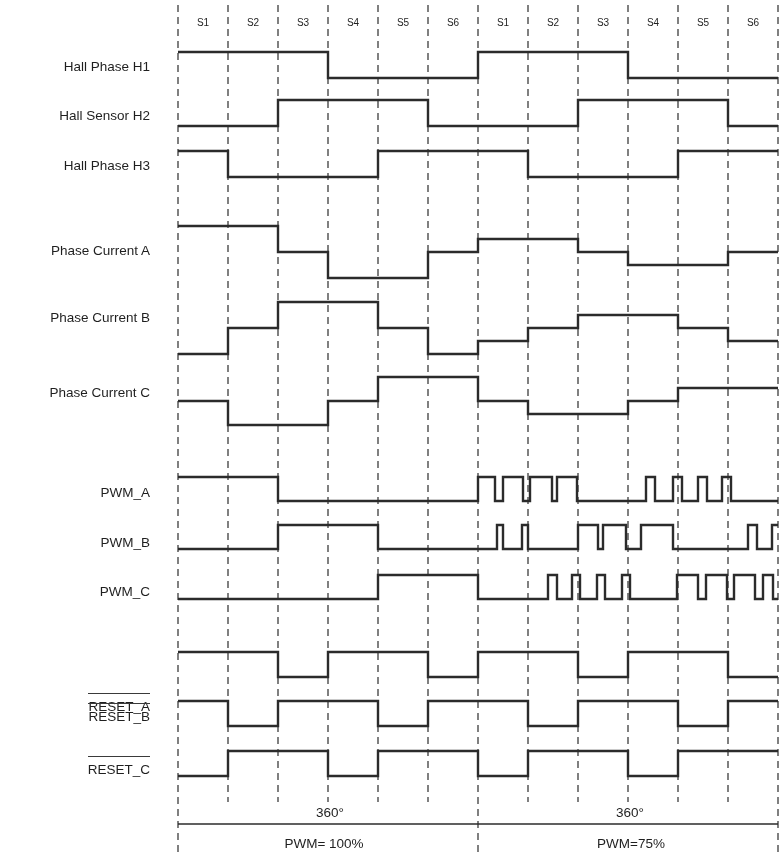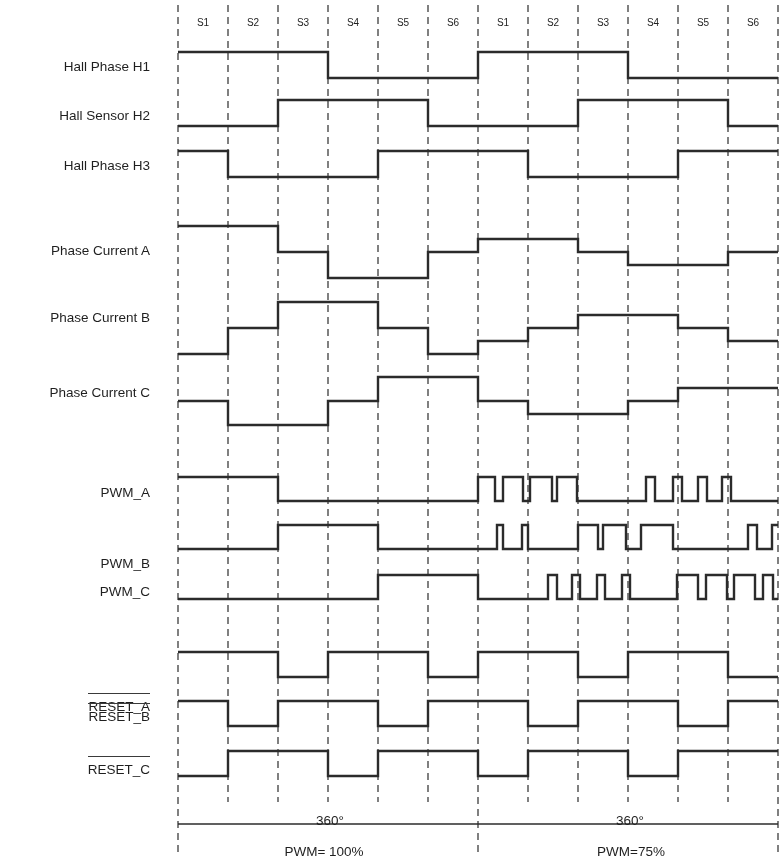--- a/index.html
+++ b/index.html
@@ -15,21 +15,21 @@
   .row-label{
     position:absolute;right:631px;white-space:nowrap;text-align:right;
     font-size:13.5px;line-height:15px;transform:translateY(-50%);
   }
   .row-label.reset{transform:none;}
   .row-label.reset .ovl{
     display:inline-block;border-top:1.6px solid #3a3a3a;padding-top:5px;
   }
   .f-label{
     position:absolute;width:140px;text-align:center;
-    font-size:13.5px;line-height:15px;margin-top:8px;
+    font-size:13.5px;line-height:15px;
   }
 </style>
 </head>
 <body>
 
 <div id="stage">
   <svg id="diagram-svg" width="781" height="861" viewBox="0 0 781 861" xmlns="http://www.w3.org/2000/svg">
       <line x1="178" y1="5" x2="178" y2="852" stroke="#4a4a4a" stroke-width="1.4" stroke-dasharray="7,5"></line>
       <line x1="228" y1="5" x2="228" y2="802" stroke="#4a4a4a" stroke-width="1.4" stroke-dasharray="7,5"></line>
       <line x1="278" y1="5" x2="278" y2="802" stroke="#4a4a4a" stroke-width="1.4" stroke-dasharray="7,5"></line>
@@ -57,21 +57,21 @@
       <path d="M 178 776 L 228 776 L 228 751 L 328 751 L 328 776 L 378 776 L 378 751 L 478 751 L 478 776 L 528 776 L 528 751 L 628 751 L 628 776 L 678 776 L 678 751 L 778 751" fill="none" stroke="#2b2b2b" stroke-width="2.4" stroke-linejoin="miter" stroke-linecap="butt"></path>
       <line x1="178" y1="824" x2="778" y2="824" stroke="#2b2b2b" stroke-width="1.3"></line>
     </svg>
 <div class="row-label" style="top: 66px;">Hall Phase H1</div>
     <div class="row-label" style="top: 115px;">Hall Sensor H2</div>
     <div class="row-label" style="top: 165px;">Hall Phase H3</div>
     <div class="row-label" style="top: 238px; margin-top: 12px;">Phase Current A</div>
     <div class="row-label" style="top: 317px;">Phase Current B</div>
     <div class="row-label" style="top: 392px;">Phase Current C</div>
     <div class="row-label" style="top: 492px;">PWM_A</div>
-    <div class="row-label" style="top: 542px; margin-top: 21px;">PWM_B</div>
+    <div class="row-label" style="top: 542px;">PWM_B</div>
     <div class="row-label" style="top: 591px;">PWM_C</div>
     <div class="row-label reset" style="top: 655px; margin-top: 38px;"><span class="ovl">RESET_A</span></div>
     <div class="row-label reset" style="top: 703px;"><span class="ovl">RESET_B</span></div>
     <div class="row-label reset" style="top: 756px;"><span class="ovl">RESET_C</span></div>
     <div class="sector-label" style="left: 183px; top: 15px;">S1</div>
     <div class="sector-label" style="left: 233px; top: 15px;">S2</div>
     <div class="sector-label" style="left: 283px; top: 15px;">S3</div>
     <div class="sector-label" style="left: 333px; top: 15px;">S4</div>
     <div class="sector-label" style="left: 383px; top: 15px;">S5</div>
     <div class="sector-label" style="left: 433px; top: 15px;">S6</div>

